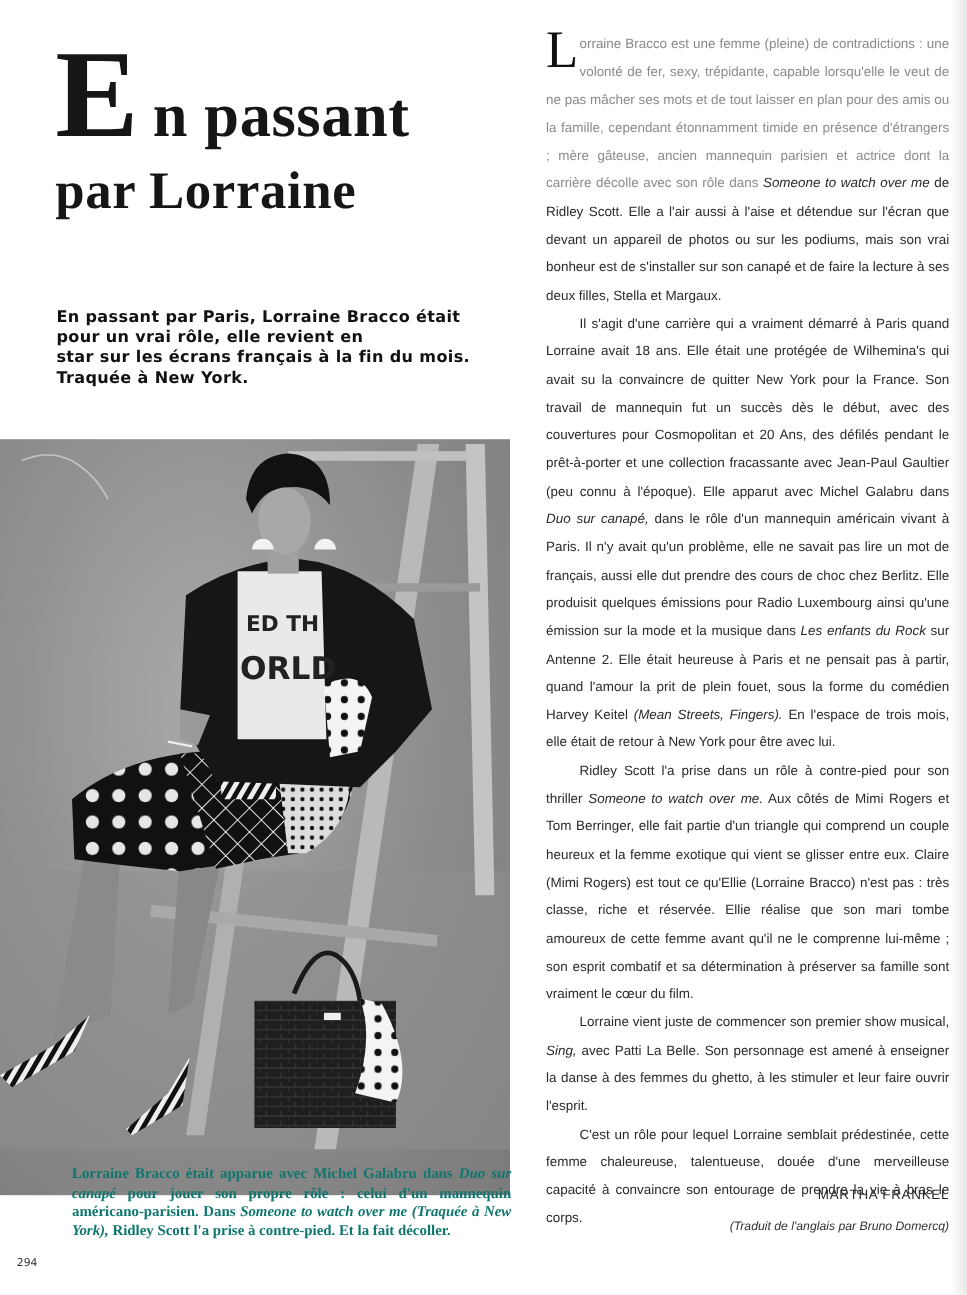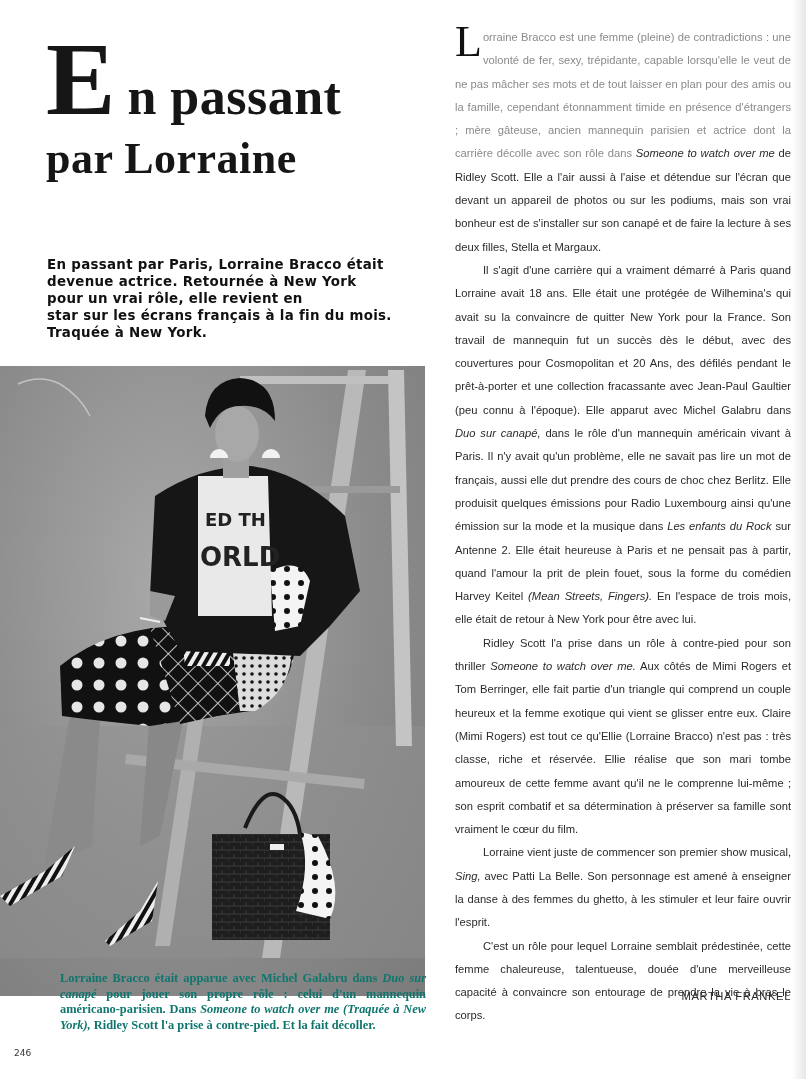--- a/index.html
+++ b/index.html
@@ -91,21 +91,20 @@
   <h1 class="title">
     <div class="line1">
       <span class="dropE">E</span>
       <span class="rest1">n passant</span>
     </div>
     <div class="line2">par Lorraine</div>
   </h1>
 
   <div class="chapeau">
     <span>En passant par Paris, Lorraine Bracco était</span>
-    <span>devenue actrice. Retournée à New York</span>
     <span>pour un vrai rôle, elle revient en</span>
     <span>star sur les écrans français à la fin du mois.</span>
     <span>Traquée à New York.</span>
   </div>
 
   <div class="photo" title="Black and white photo: woman with short dark hair, leather jacket, printed T-shirt, patterned pants, seated on a wooden ladder, with a crocodile handbag and polka-dot scarf">
     <svg width="425" height="592" viewBox="0 0 425 592">
       <defs>
         <pattern id="dots" width="22" height="22" patternUnits="userSpaceOnUse">
           <rect width="22" height="22" fill="#111"></rect>
@@ -179,26 +178,27 @@
       <path d="M300 466 Q312 500 296 545 L330 553 Q345 520 318 470 Z" fill="url(#scarfdots)"></path>
 
       <path d="M18 18 Q40 8 60 18 Q80 30 90 50" fill="none" stroke="#c2c2c2" stroke-width="1.5"></path>
     </svg>
   </div>
 
   <div class="caption">
     <span>Lorraine Bracco était apparue avec Michel Galabru dans </span><i>Duo sur canapé</i><span> pour jouer son propre rôle : celui d'un mannequin américano-parisien. Dans </span><i>Someone to watch over me (Traquée à New York),</i><span> Ridley Scott l'a prise à contre-pied. Et la fait décoller.</span>
   </div>
 
-  <div class="folio">246</div>
+  <div class="folio">294</div>
 
   <div class="article">
     <p class="first"><span class="dropL">L</span><span class="lead">orraine Bracco est une femme (pleine) de contradictions : une volonté de fer, sexy, trépidante, capable lorsqu'elle le veut de ne pas mâcher ses mots et de tout laisser en plan pour des amis ou la famille, cependant étonnamment timide en présence d'étrangers ; mère gâteuse, ancien mannequin parisien et actrice dont la carrière décolle avec son rôle dans </span><i>Someone to watch over me</i><span> de Ridley Scott. Elle a l'air aussi à l'aise et détendue sur l'écran que devant un appareil de photos ou sur les podiums, mais son vrai bonheur est de s'installer sur son canapé et de faire la lecture à ses deux filles, Stella et Margaux.</span></p>
     <p><span>Il s'agit d'une carrière qui a vraiment démarré à Paris quand Lorraine avait 18 ans. Elle était une protégée de Wilhemina's qui avait su la convaincre de quitter New York pour la France. Son travail de mannequin fut un succès dès le début, avec des couvertures pour Cosmopolitan et 20 Ans, des défilés pendant le prêt-à-porter et une collection fracassante avec Jean-Paul Gaultier (peu connu à l'époque). Elle apparut avec Michel Galabru dans </span><i>Duo sur canapé,</i><span> dans le rôle d'un mannequin américain vivant à Paris. Il n'y avait qu'un problème, elle ne savait pas lire un mot de français, aussi elle dut prendre des cours de choc chez Berlitz. Elle produisit quelques émissions pour Radio Luxembourg ainsi qu'une émission sur la mode et la musique dans </span><i>Les enfants du Rock</i><span> sur Antenne 2. Elle était heureuse à Paris et ne pensait pas à partir, quand l'amour la prit de plein fouet, sous la forme du comédien Harvey Keitel </span><i>(Mean Streets, Fingers).</i><span> En l'espace de trois mois, elle était de retour à New York pour être avec lui.</span></p>
     <p><span>Ridley Scott l'a prise dans un rôle à contre-pied pour son thriller </span><i>Someone to watch over me.</i><span> Aux côtés de Mimi Rogers et Tom Berringer, elle fait partie d'un triangle qui comprend un couple heureux et la femme exotique qui vient se glisser entre eux. Claire (Mimi Rogers) est tout ce qu'Ellie (Lorraine Bracco) n'est pas : très classe, riche et réservée. Ellie réalise que son mari tombe amoureux de cette femme avant qu'il ne le comprenne lui-même ; son esprit combatif et sa détermination à préserver sa famille sont vraiment le cœur du film.</span></p>
     <p><span>Lorraine vient juste de commencer son premier show musical, </span><i>Sing,</i><span> avec Patti La Belle. Son personnage est amené à enseigner la danse à des femmes du ghetto, à les stimuler et leur faire ouvrir l'esprit.</span></p>
     <p>C'est un rôle pour lequel Lorraine semblait prédestinée, cette femme chaleureuse, talentueuse, douée d'une merveilleuse capacité à convaincre son entourage de prendre la vie à bras le corps.</p>
   </div>
 
   <div class="signature">MARTHA FRANKEL</div>
+  <div class="translator">(Traduit de l'anglais par Bruno Domercq)</div>
 
   <div class="right-shadow"></div>
 </div>
 
 </body></html>

